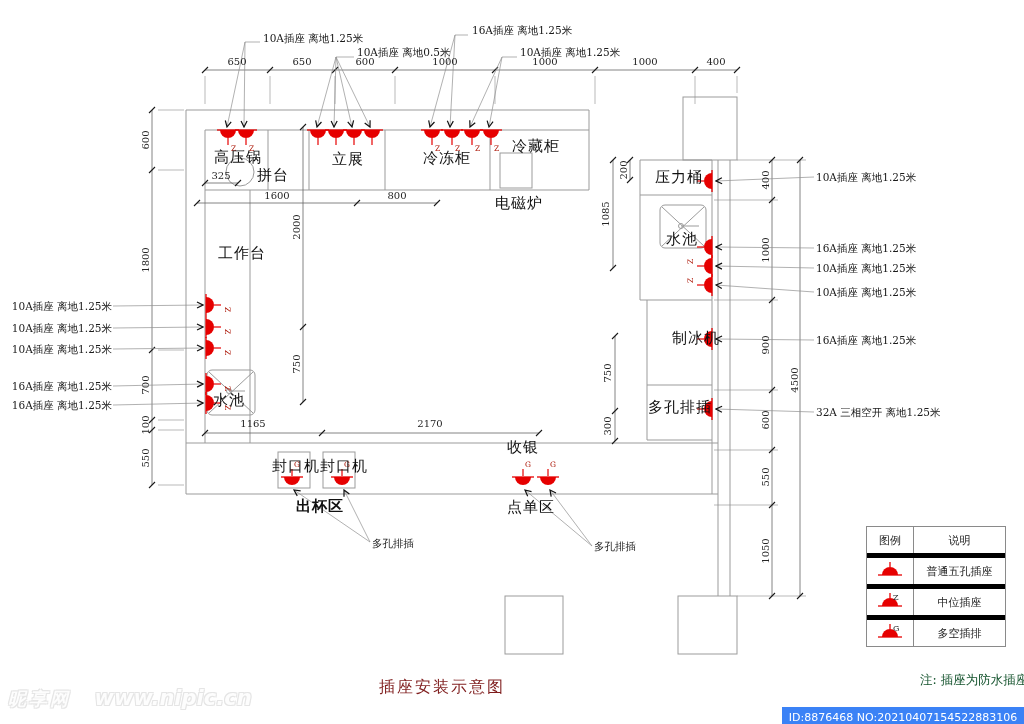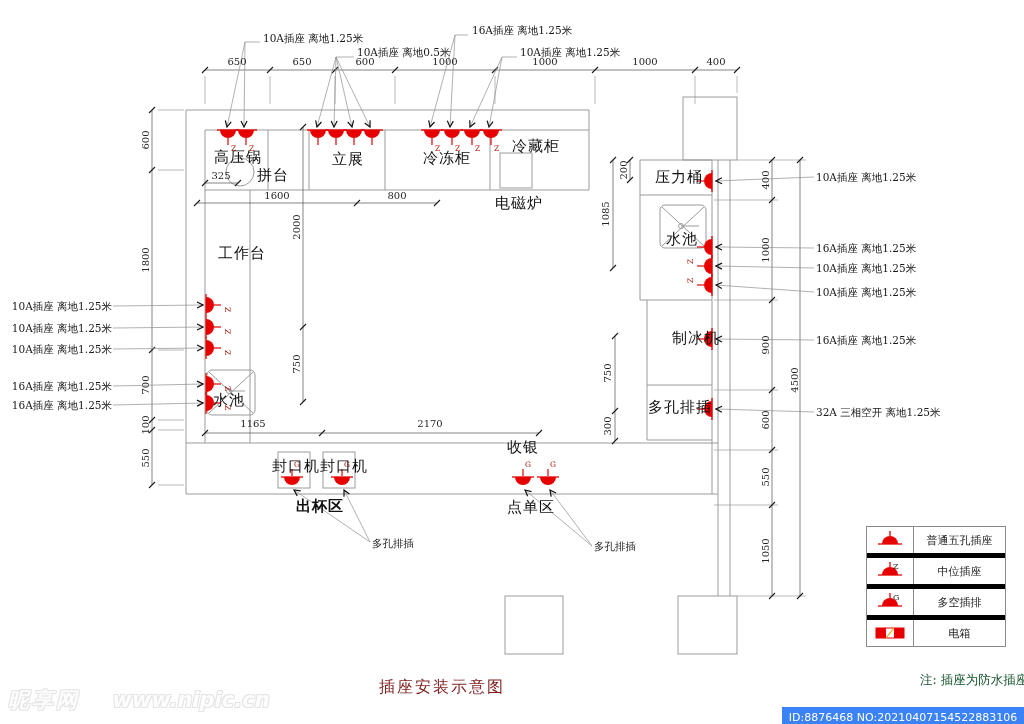--- a/index.html
+++ b/index.html
@@ -16,22 +16,22 @@
   .legend .lrow:first-child{border-top:none;}
   .legend .c1{width:46px;height:100%;border-right:1px solid #8a8a8a;display:flex;
               align-items:center;justify-content:center;}
   .legend .c2{flex:1;display:flex;align-items:center;justify-content:center;text-align:center;}
   #title{position:absolute;left:442px;top:687px;transform:translate(-50%,-50%);
          font-size:16px;letter-spacing:2px;color:#7f1d1d;}
   #note{position:absolute;left:920px;top:672px;font-size:12.5px;color:#14532d;white-space:nowrap;}
   #wm-left{position:absolute;left:8px;top:686px;font-family:"DejaVu Sans","Liberation Sans",sans-serif;
            font-weight:bold;font-style:italic;color:#fdfdfd;white-space:nowrap;
            text-shadow:0 0 1px #dedede,1px 1px 0 #e6e6e6,-1px -1px 0 #e6e6e6,1px -1px 0 #e6e6e6,-1px 1px 0 #e6e6e6;}
-  #wm-left .big{font-size:21px;letter-spacing:3px;margin-top:25px;}
-  #wm-left .small{font-size:21px;margin-left:27px;}
+  #wm-left .big{font-size:18px;letter-spacing:3px;margin-top:25px;}
+  #wm-left .small{font-size:21px;margin-left:18px;}
   #id-bar{position:absolute;left:782px;top:695px;width:242px;height:21px;background:#3b82f6;
           display:flex;align-items:center;justify-content:center;
           font-family:"DejaVu Sans","Liberation Sans",sans-serif;font-size:11px;color:#fff;margin-top:12px;}
 </style>
 </head>
 <body>
 
 <div id="stage">
 
   <svg id="plan-svg" width="1024" height="724" viewBox="0 0 1024 724">
@@ -361,20 +361,24 @@
       <span class="t lbl" style="left: 320px; top: 466px; transform: translate(0px, -50%);">封口机</span>
       <span class="t lbl" style="left: 507px; top: 447px; transform: translate(0px, -50%);">收银</span>
       <span class="t lbl" style="left: 296px; top: 506px; transform: translate(0px, -50%); font-weight: bold;">出杯区</span>
       <span class="t lbl" style="left: 507px; top: 507px; transform: translate(0px, -50%);">点单区</span>
       <span class="t ann" style="left: 372px; top: 543px; transform: translate(0px, -50%);">多孔排插</span>
       <span class="t ann" style="left: 594px; top: 546px; transform: translate(0px, -50%);">多孔排插</span>
     </div>
 
   <div class="legend">
     <div class="lrow">
+      <div class="c1">图例</div>
+      <div class="c2">说明</div>
+    </div>
+    <div class="lrow">
       <div class="c1">
           <svg width="34" height="20">
         <line x1="17" y1="1" x2="17" y2="6" stroke="#e60000" stroke-width="1.3"></line>
         <line x1="5" y1="14" x2="29" y2="14" stroke="#e60000" stroke-width="1.3"></line>
         <path d="M9 14 A8 8 0 0 1 25 14 Z" fill="#e60000"></path>
           </svg>
         </div>
       <div class="c2">普通五孔插座</div>
     </div>
     <div class="lrow">
@@ -392,31 +396,20 @@
       <div class="c1">
           <svg width="34" height="20">
         <line x1="17" y1="1" x2="17" y2="6" stroke="#e60000" stroke-width="1.3"></line>
         <line x1="5" y1="14" x2="29" y2="14" stroke="#e60000" stroke-width="1.3"></line>
         <path d="M9 14 A8 8 0 0 1 25 14 Z" fill="#e60000"></path>
         <text x="20" y="8" font-size="8" fill="#222">G</text>
           </svg>
         </div>
       <div class="c2">多空插排</div>
     </div>
-    <div class="lrow">
-      <div class="c1">
-          <svg width="34" height="20">
-        <rect x="3" y="5" width="28" height="10" fill="none" stroke="#e60000" stroke-width="1"></rect>
-        <rect x="3" y="5" width="10" height="10" fill="#e60000"></rect>
-        <rect x="21" y="5" width="10" height="10" fill="#e60000"></rect>
-        <line x1="13" y1="15" x2="21" y2="5" stroke="#f2a000" stroke-width="1.2"></line>
-          </svg>
-        </div>
-      <div class="c2">电箱</div>
-    </div>
   </div>
 
   <div id="title">插座安装示意图</div>
   <div id="note">注: 插座为防水插座。</div>
 
   <div id="wm-left">
     <span class="big">昵享网</span>
     <span class="small">www.nipic.cn</span>
   </div>
   <div id="id-bar">

